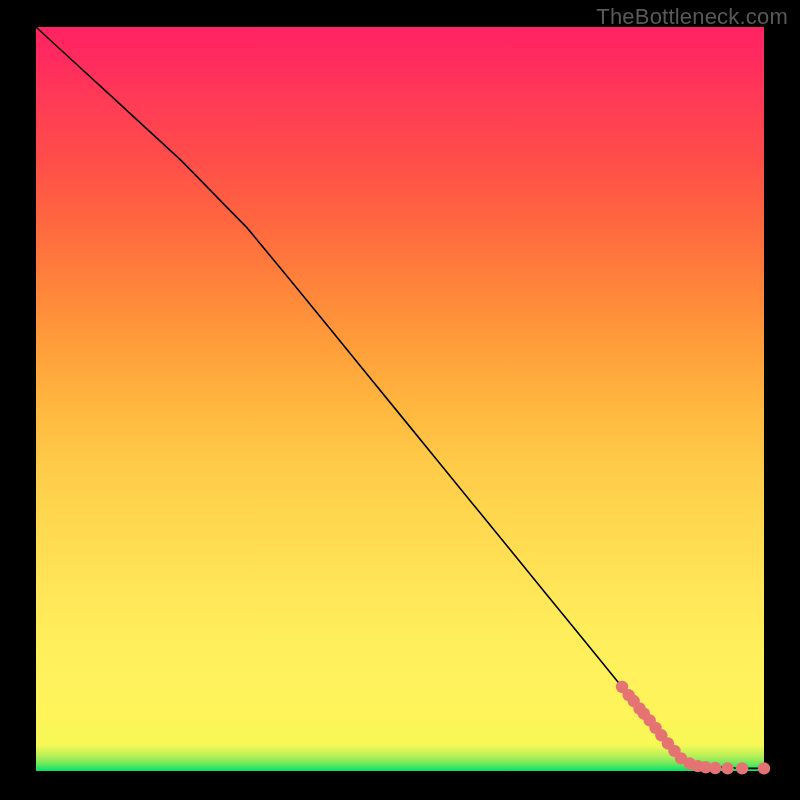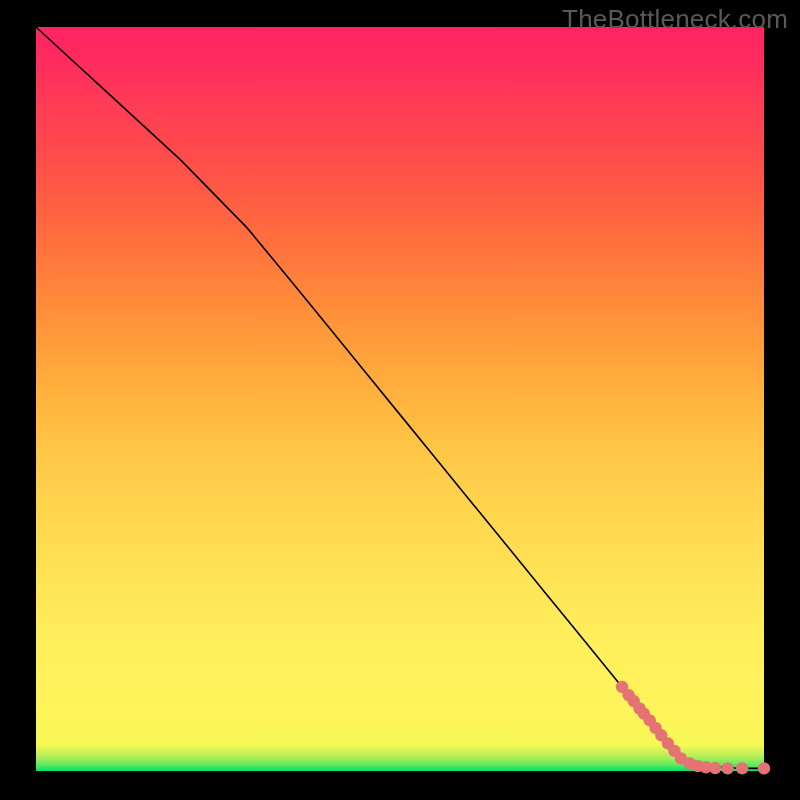--- a/index.html
+++ b/index.html
@@ -15,21 +15,21 @@
     position: relative;
     width: 800px;
     height: 800px;
     background: #000;
   }
   .watermark {
     position: absolute;
     top: 4px;
     right: 12px;
     color: #595959;
-    font-size: 26px;
+    font-size: 22px;
     font-weight: 500;
     letter-spacing: 0.2px;
     z-index: 10;
     text-align: center;
   }
   .plot {
     position: absolute;
     left: 36px;
     top: 27px;
     width: 728px;

